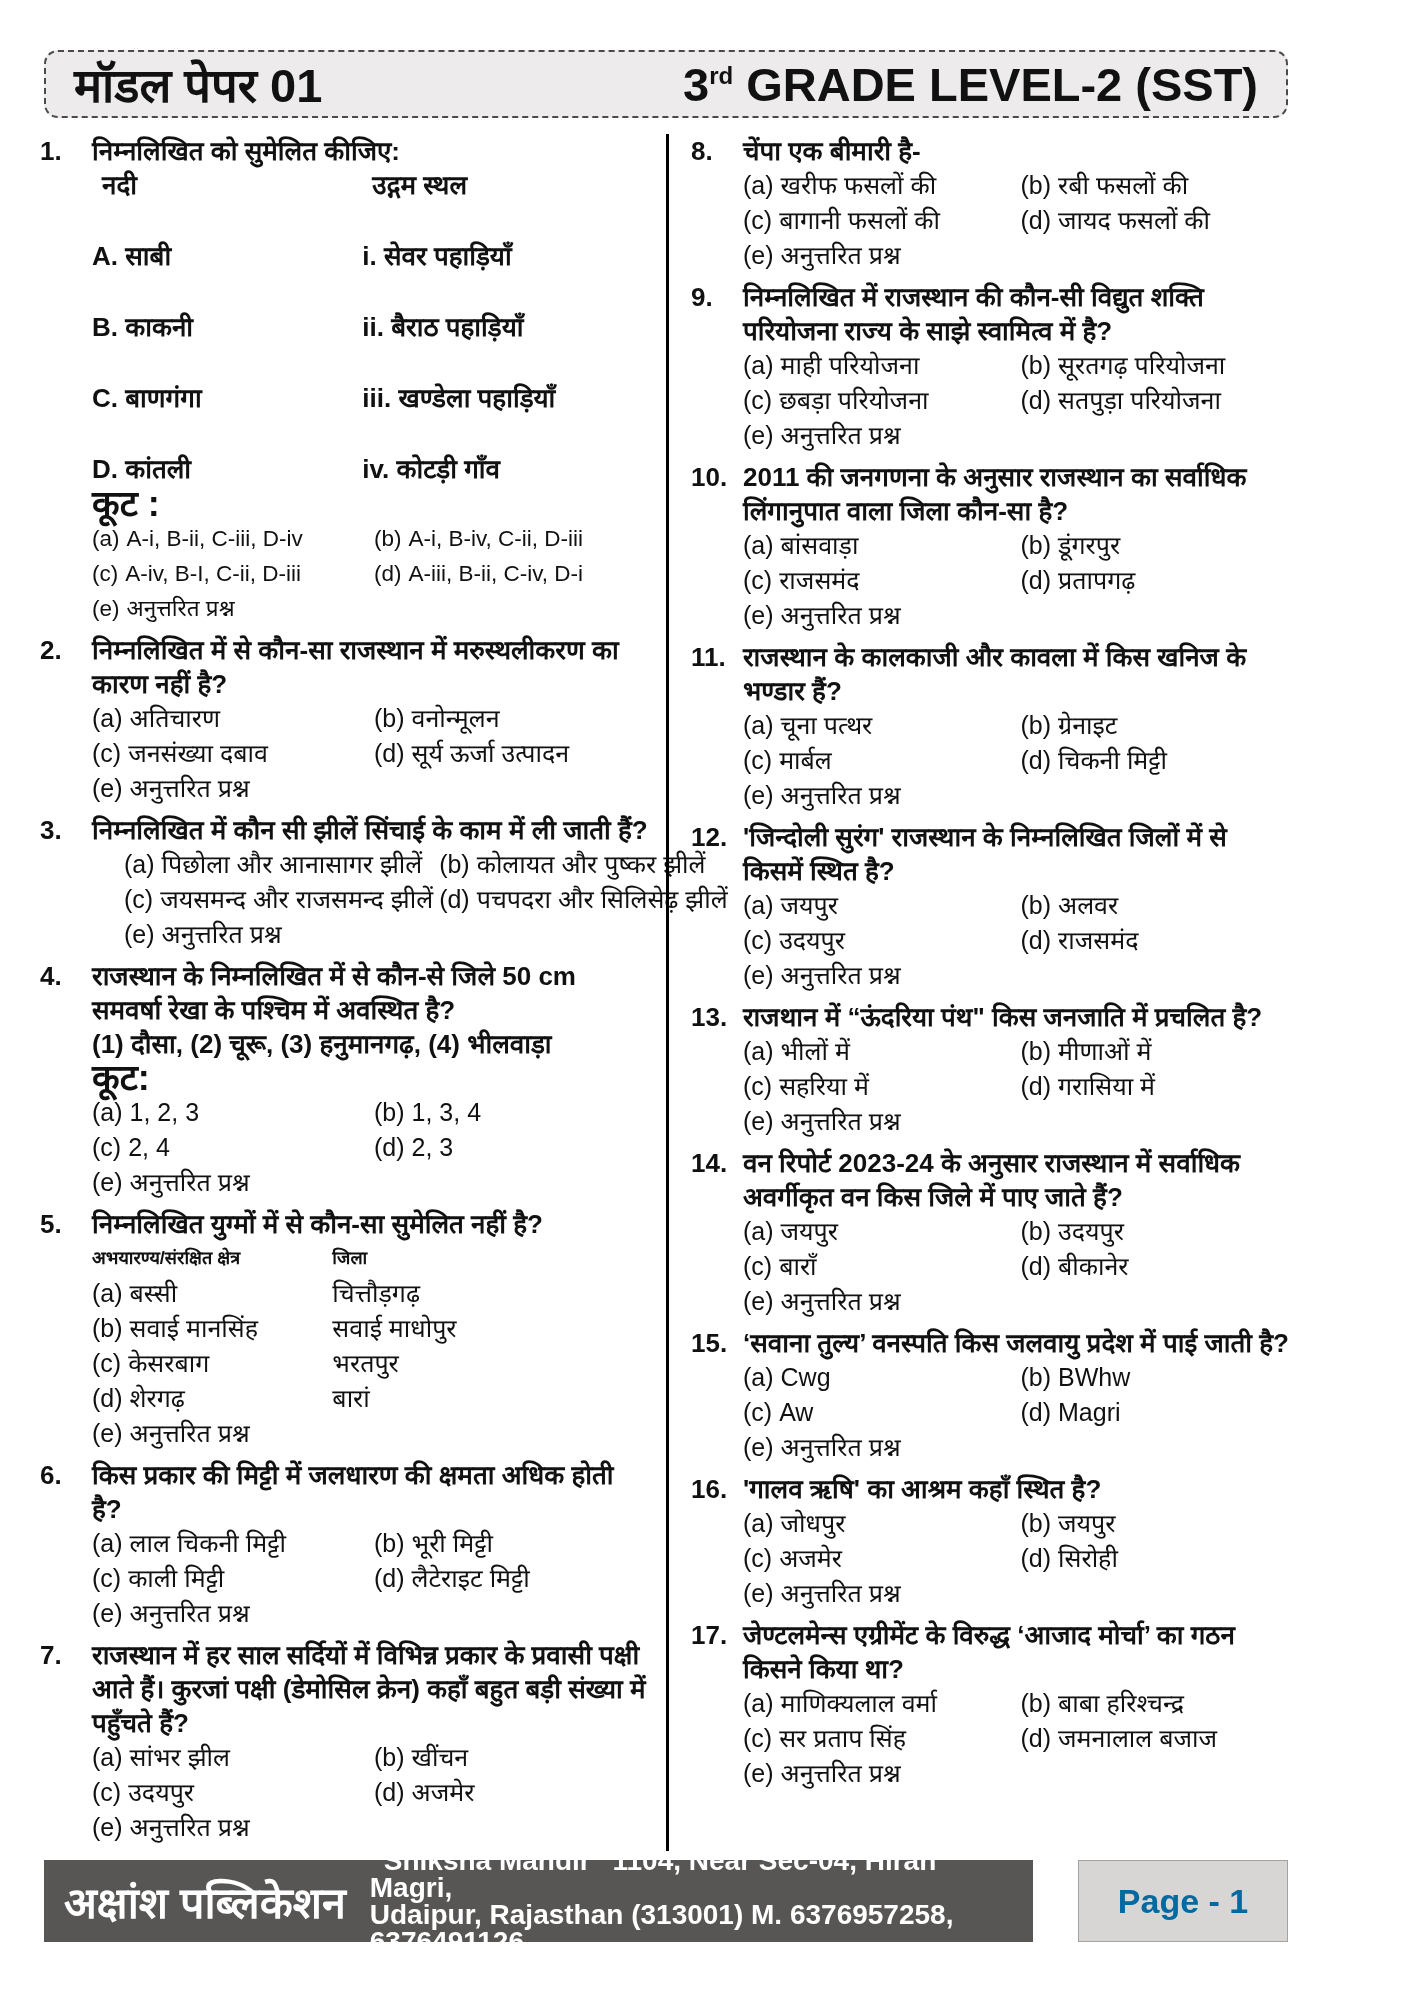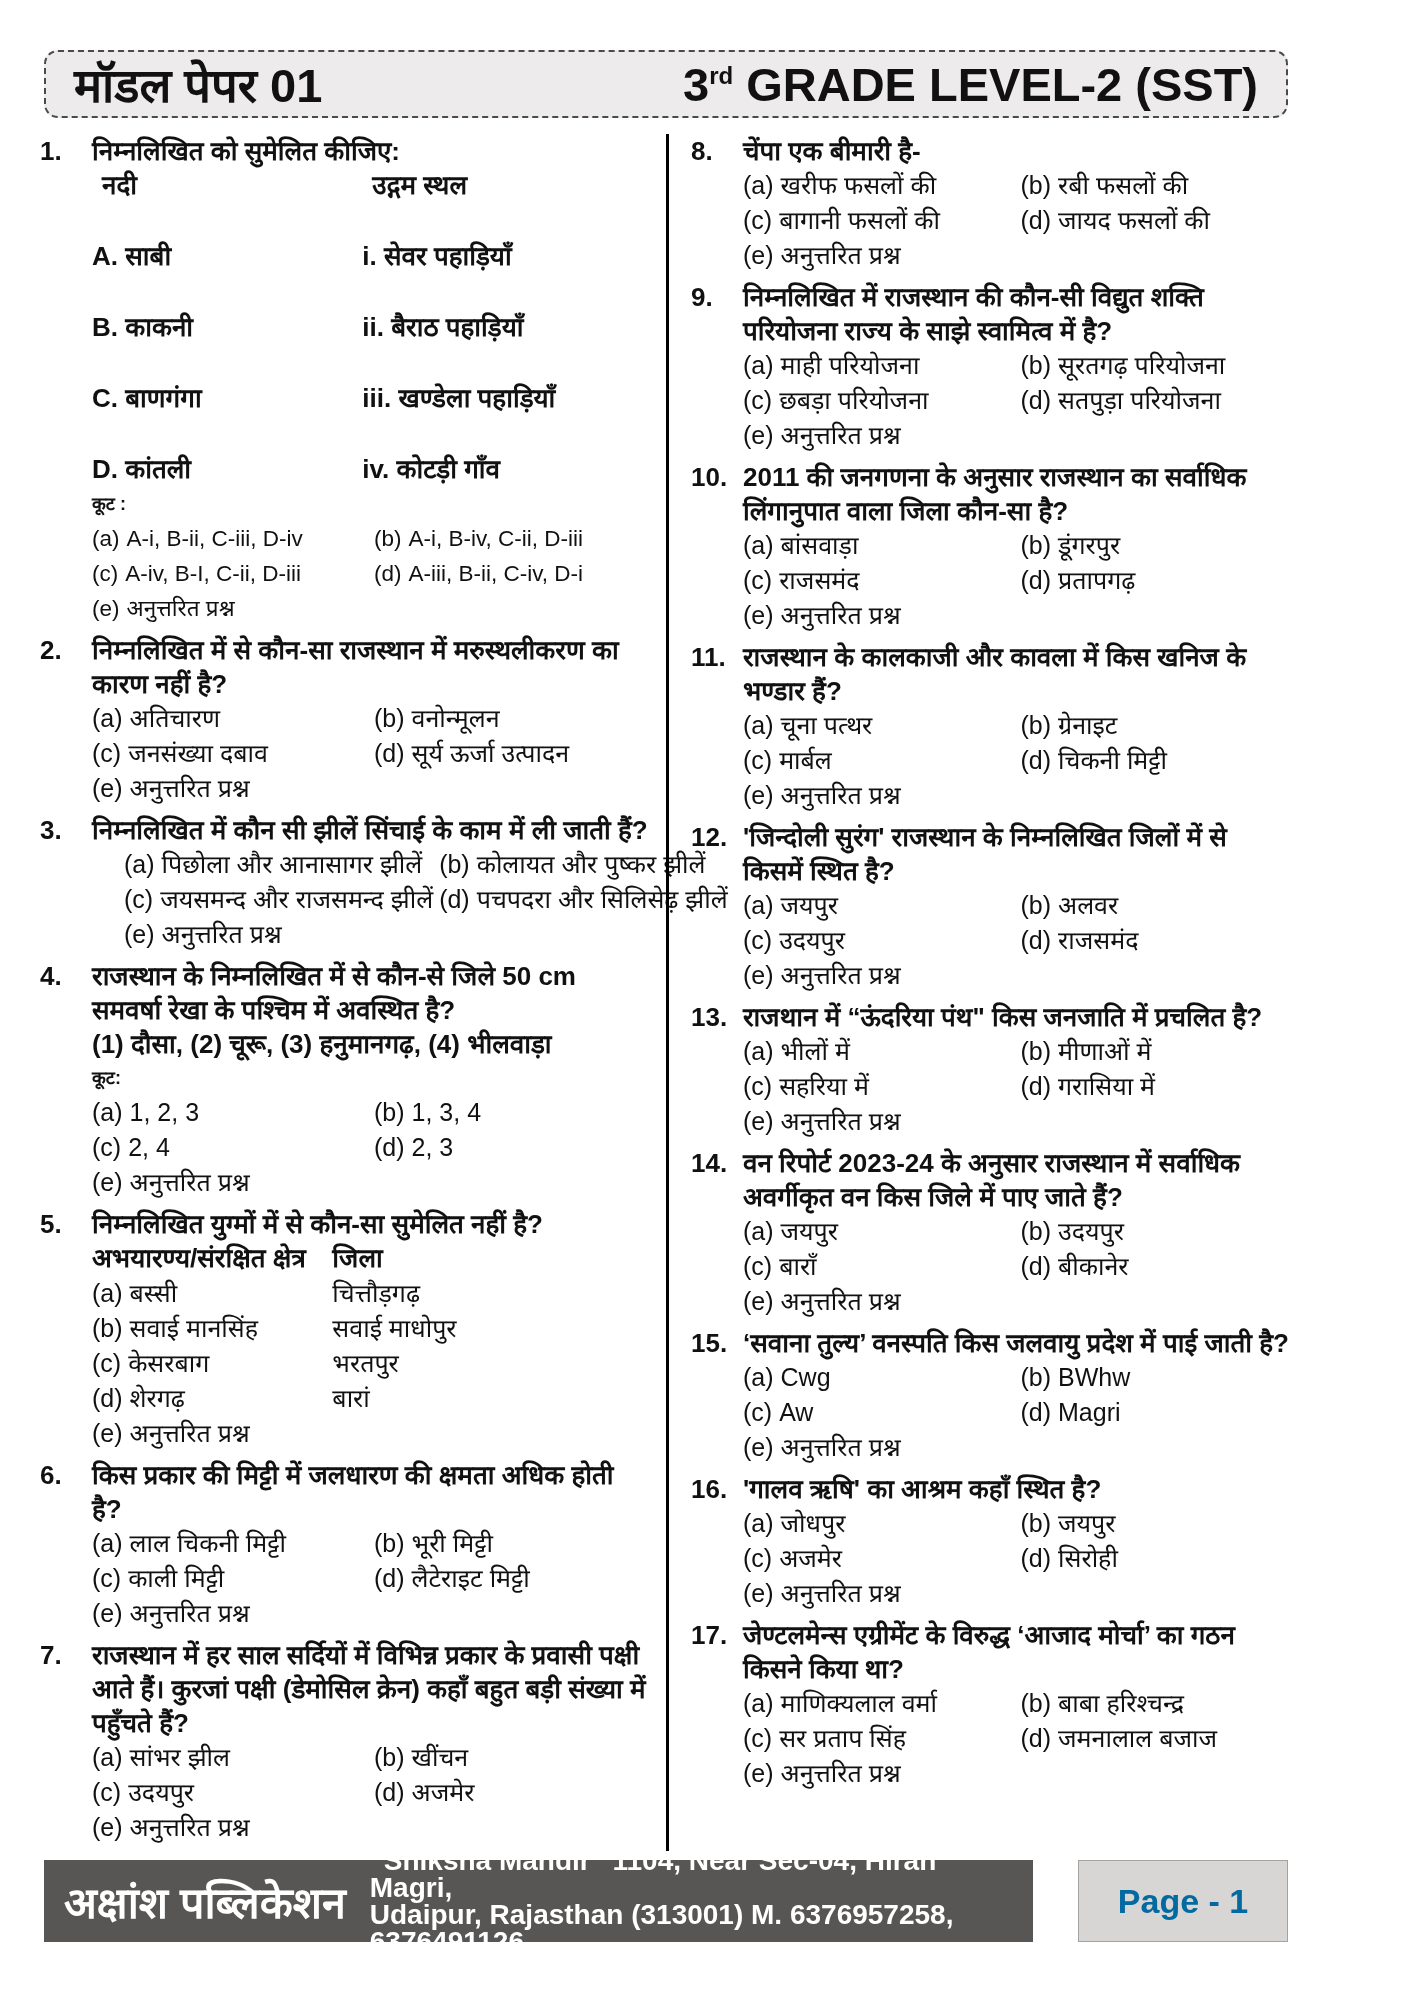--- a/index.html
+++ b/index.html
@@ -17,33 +17,33 @@
   .col{width:50%;box-sizing:border-box;}
   .col.left{padding-right:16px;}
   .col.right{padding-left:22px;}
   .divider{width:3px;background:#000;}
   
   .question{display:flex;margin-bottom:7px;}
   .q-num{width:52px;flex:0 0 52px;font-size:26px;font-weight:bold;line-height:34px;}
   .q-body{flex:1;min-width:0;}
   .q-text{font-size:26px;font-weight:bold;line-height:34px;}
   .sub-line{font-size:26px;font-weight:bold;line-height:34px;}
-  .note{font-size:18px;font-weight:bold;line-height:34px;}
+  .note{font-size:36px;font-weight:bold;line-height:34px;}
   .match-table{display:grid;grid-template-columns:42% 58%;font-size:26px;font-weight:bold;line-height:35px;gap:36px;}
   .mt-head{font-weight:bold;}
   .mt-cell.indent{padding-left:10px;}
   .options{display:grid;font-size:25px;line-height:35px;column-gap:6px;}
   .options.grid{grid-template-columns:1fr 1fr;}
   .options.list{grid-template-columns:1fr 1fr;margin-left:32px;}
   .options.pair{grid-template-columns:42% 58%;}
   .options.tight{font-size:22.5px;}
   .option{white-space:nowrap;overflow:visible;}
   .opt-label{margin-right:7px;}
   .opt-extra{white-space:nowrap;}
-  .pair-head{font-weight:bold;font-size:26px;}
+  .pair-head{font-weight:bold;font-size:18px;}
   
   .footer{margin:0 44px 86px 44px;height:82px;display:flex;align-items:stretch;gap:45px;}
   .footer .bar{flex:1;background:#585654;color:#fff;display:flex;align-items:center;
                padding:0 20px;box-sizing:border-box;}
   .footer .brand{font-size:43px;font-weight:bold;margin-right:24px;white-space:nowrap;}
   .footer .address{font-size:28px;font-weight:bold;line-height:27px;}
   .page-badge{width:208px;background:#d8d6d4;border:1px solid #a5a3a1;display:flex;
               align-items:center;justify-content:center;font-size:34px;font-weight:bold;color:#0369a1;}
 </style>
 </head>

